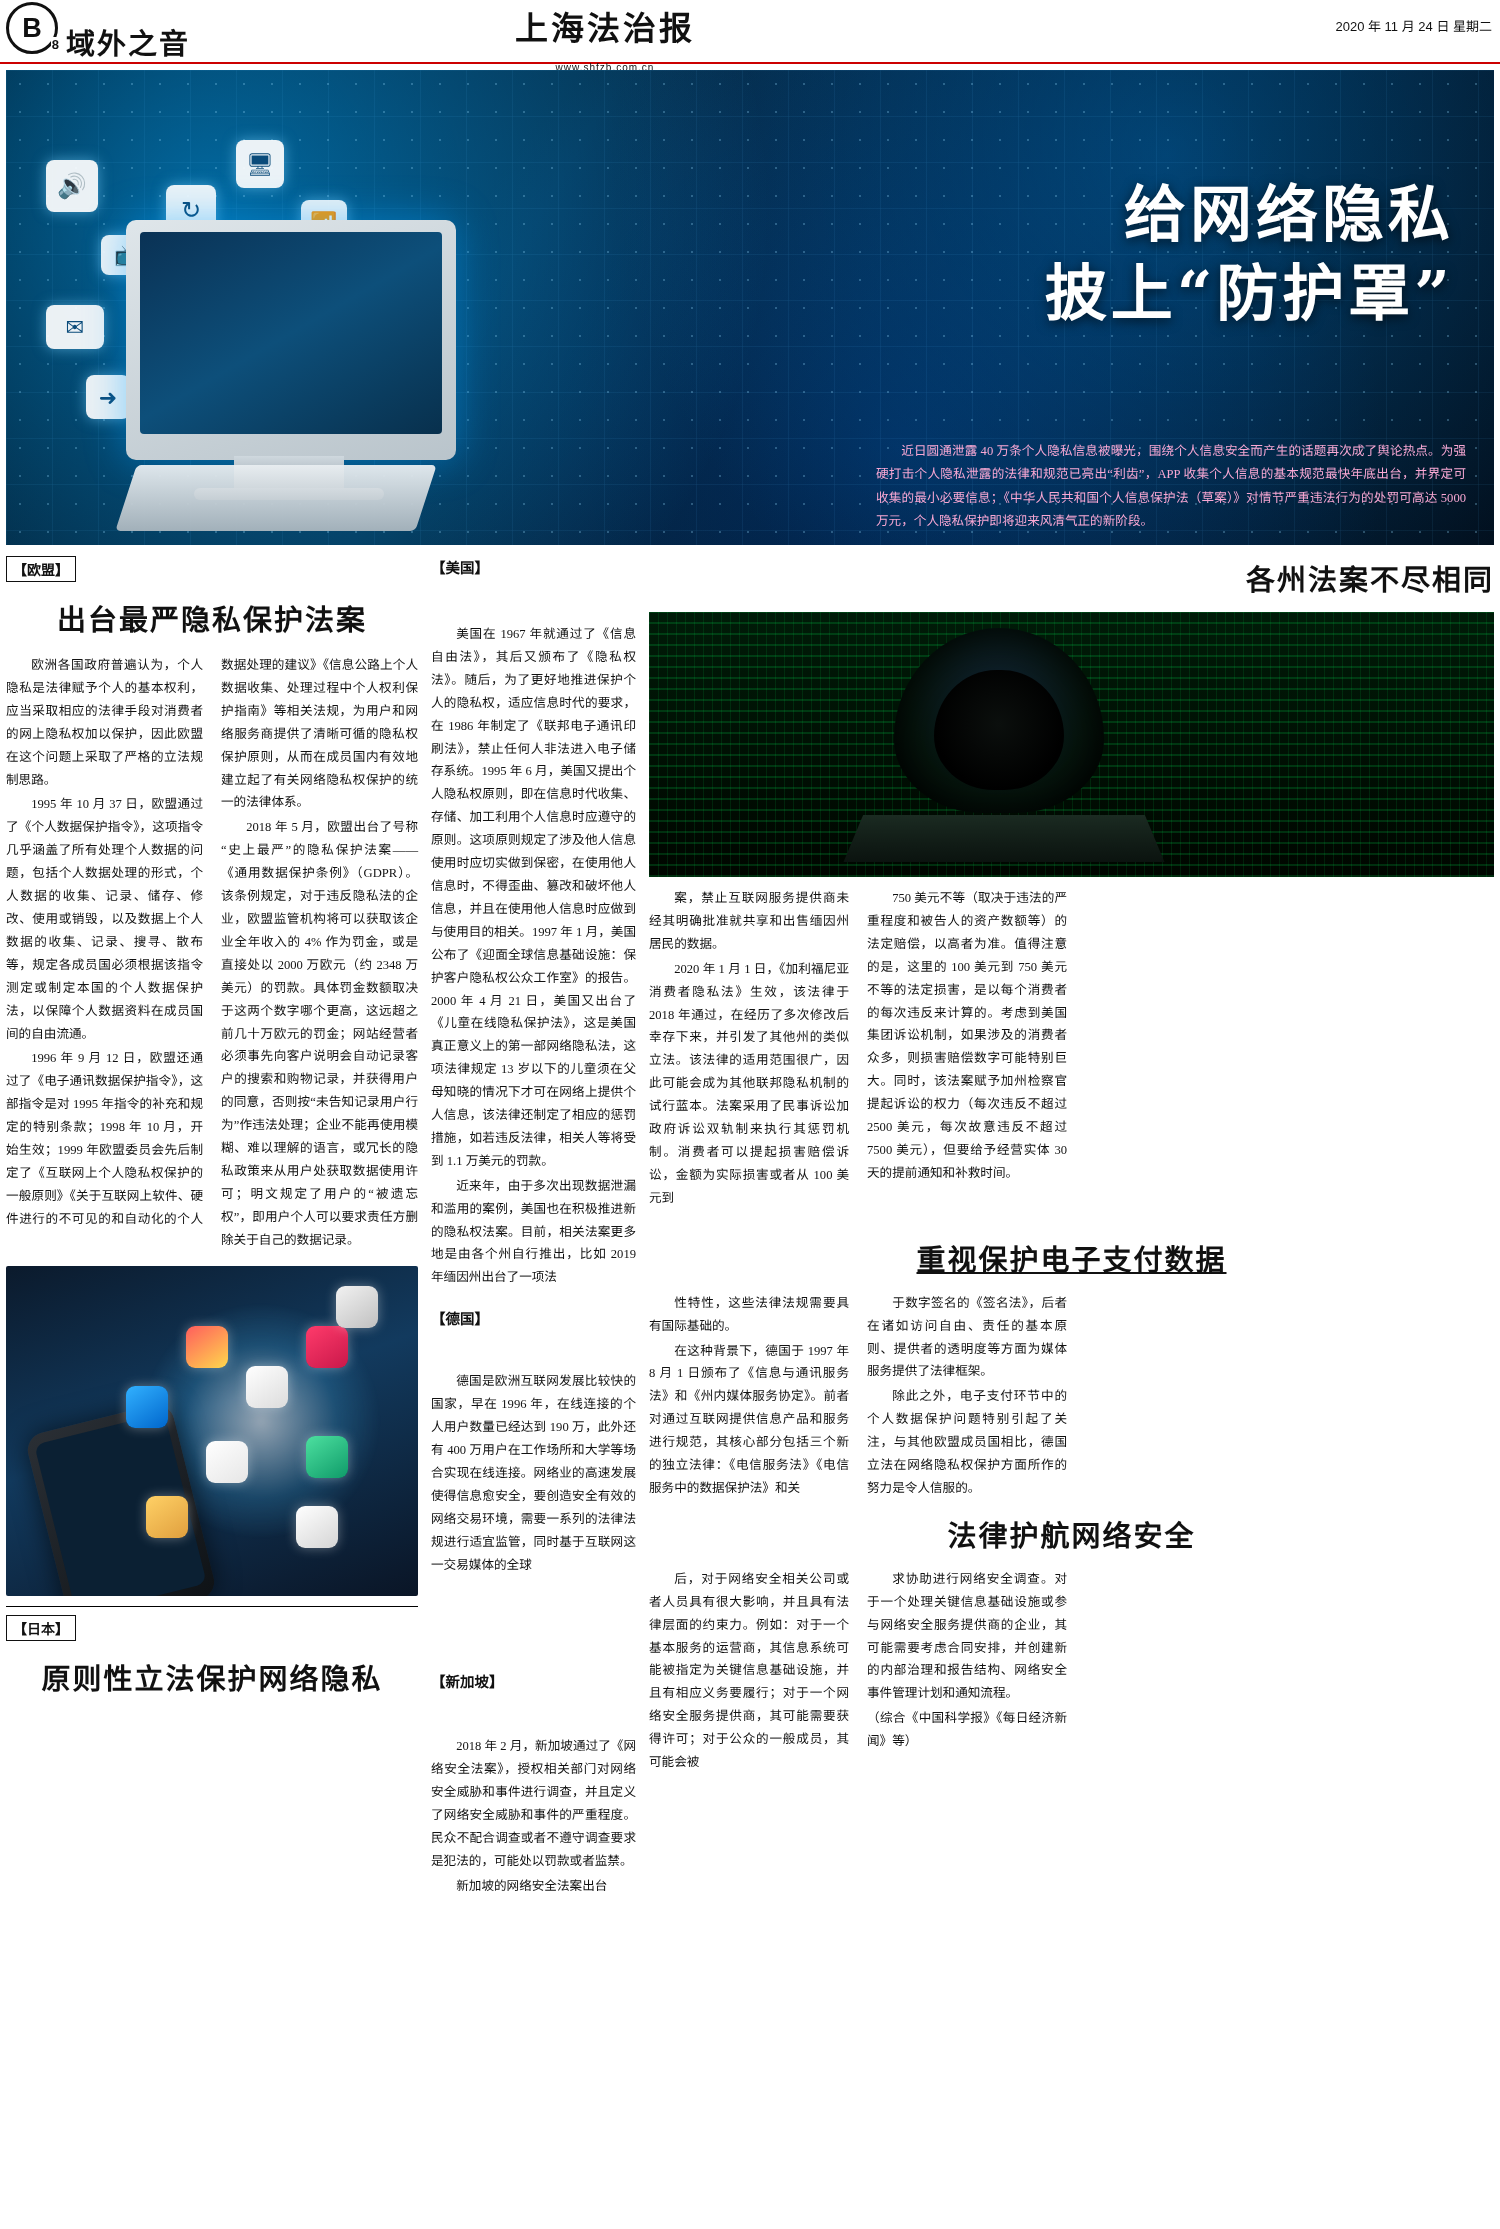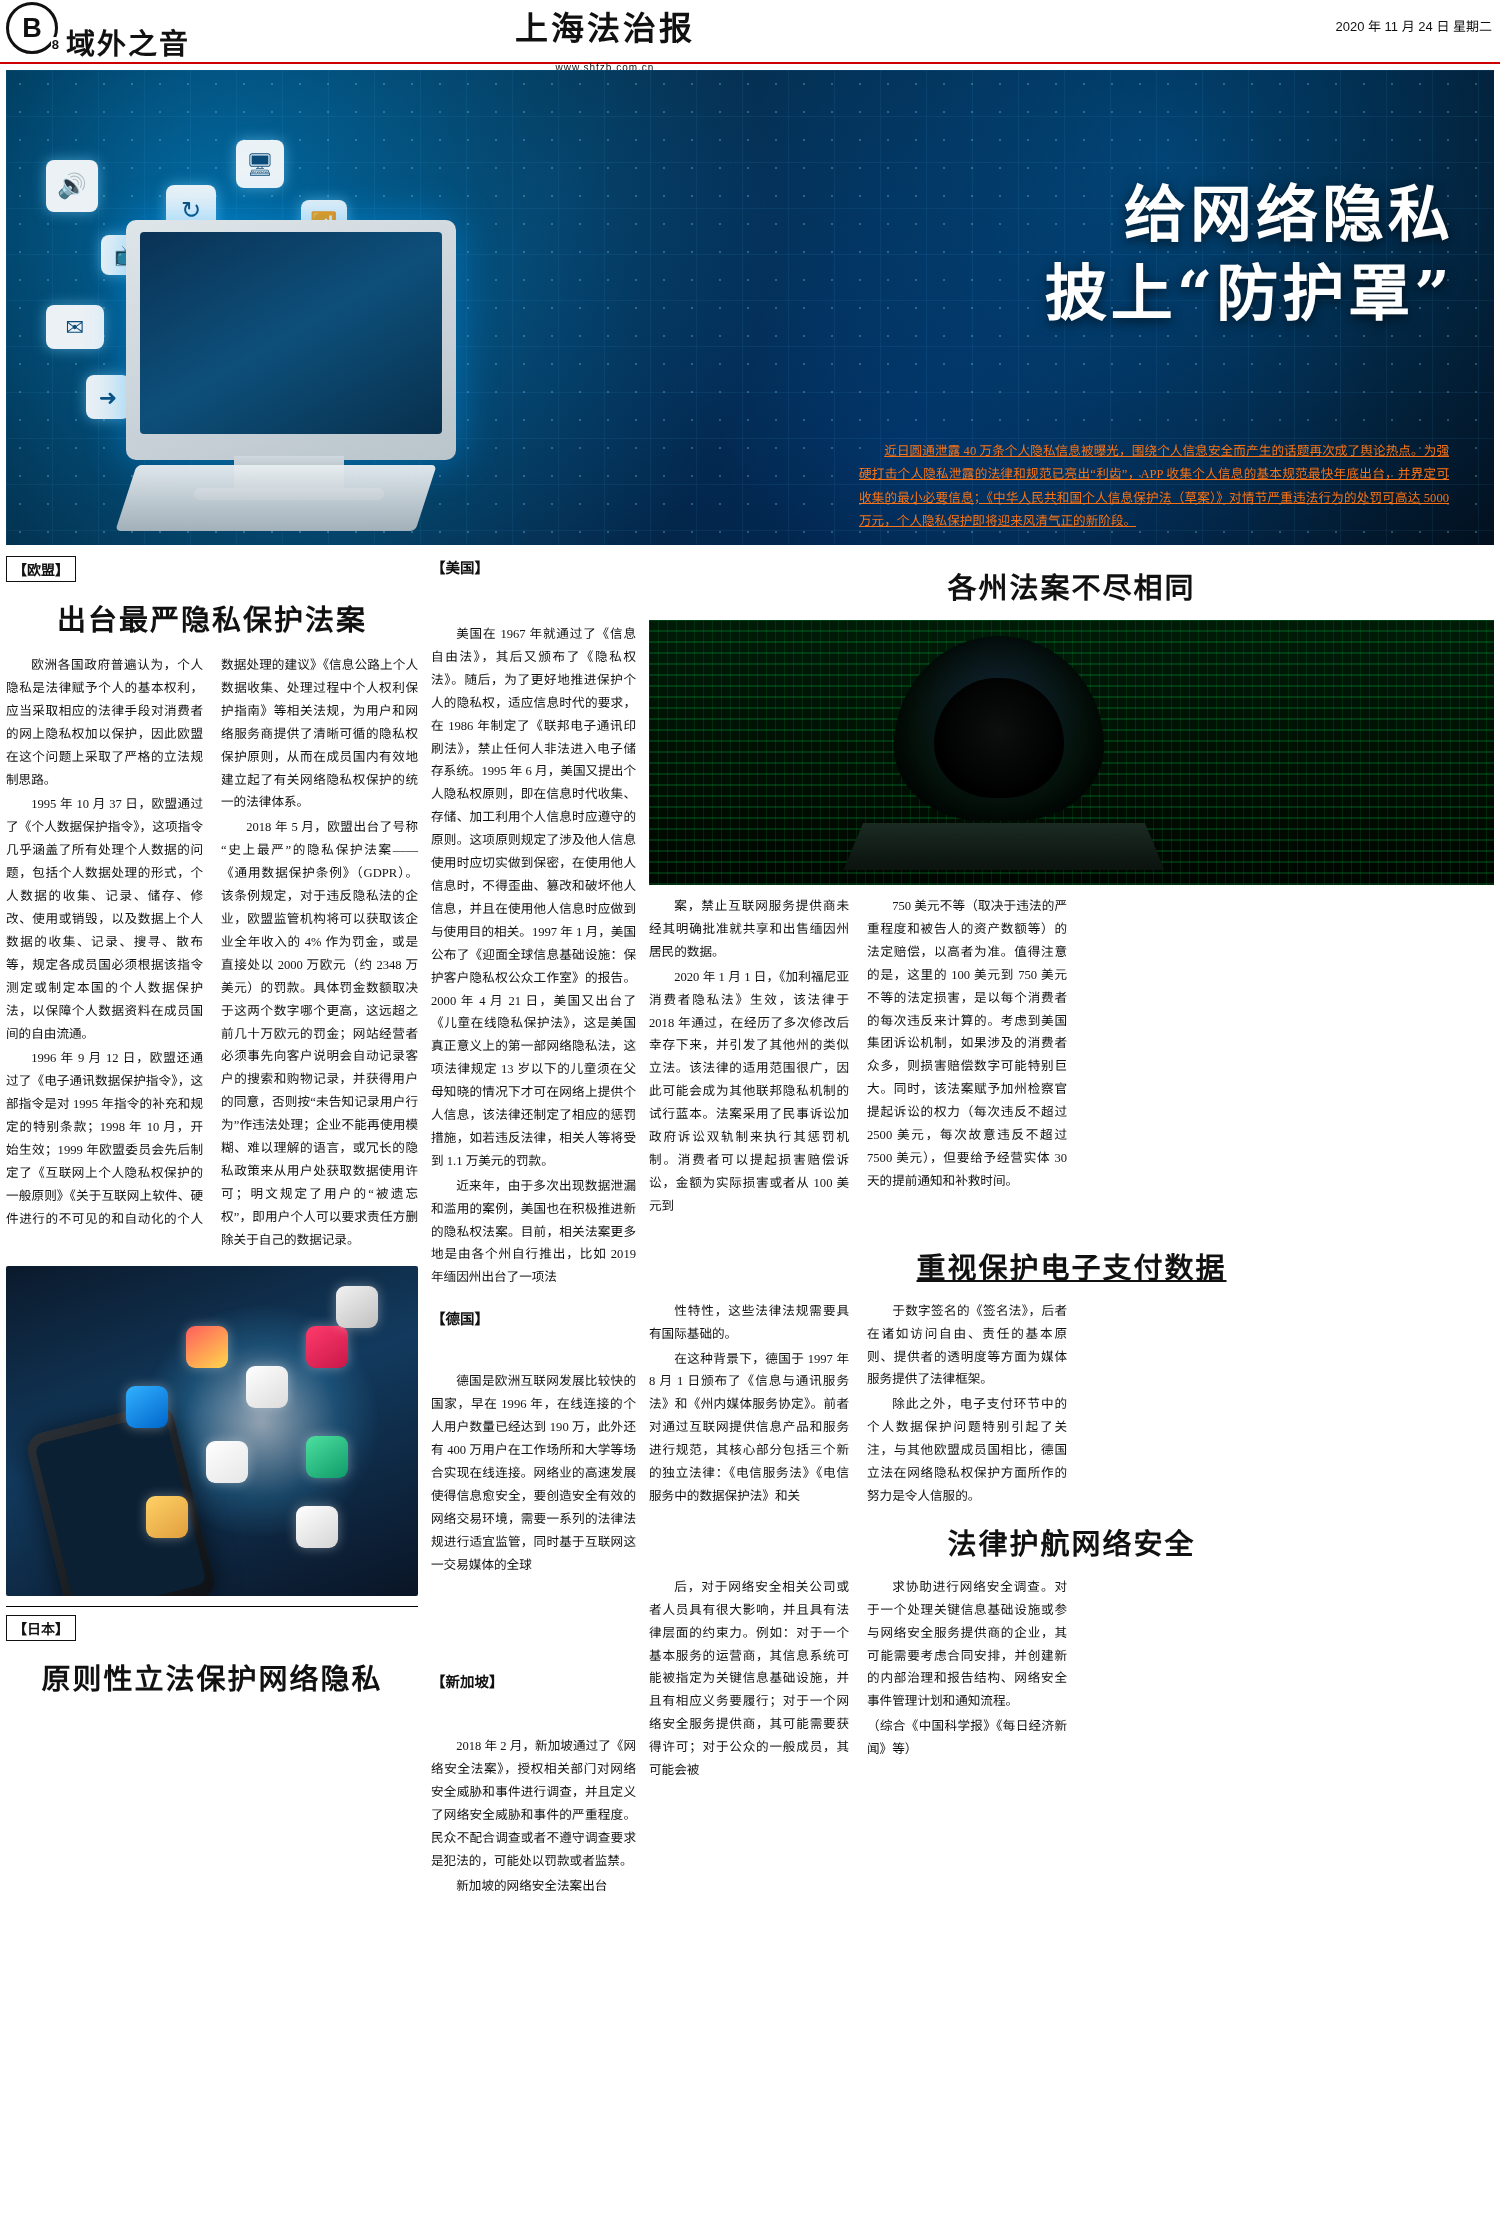--- a/index.html
+++ b/index.html
@@ -37,21 +37,21 @@
     background-size:28px 28px;}
   
   .mon{position:absolute;left:120px;top:150px;width:330px;height:240px;background:linear-gradient(160deg,#dfe6ea,#b9c4cb);border-radius:10px;box-shadow:0 0 40px rgba(0,160,255,.45);}
   .mon-screen{position:absolute;left:14px;top:12px;right:14px;bottom:26px;background:linear-gradient(150deg,#0a3255,#0d4f7a 50%,#08304d);border-radius:4px;}
   .mon-stand{position:absolute;left:228px;top:386px;width:110px;height:34px;background:linear-gradient(180deg,#cfd8de,#96a3ab);}
   .mon-base{position:absolute;left:188px;top:418px;width:190px;height:12px;border-radius:6px;background:linear-gradient(180deg,#e2e8ec,#9fabb3);}
   .kbd{position:absolute;left:120px;top:395px;width:300px;height:66px;background:linear-gradient(180deg,#e9eef1,#aab6be);transform:skewX(-18deg);border-radius:5px;opacity:.95;}
   .icon-cloud{position:absolute;left:40px;top:60px;width:400px;height:330px;}
   .ic{position:absolute;border-radius:8px;background:rgba(255,255,255,.92);display:flex;align-items:center;justify-content:center;color:#0a4b7a;font-family:"DejaVu Sans",sans-serif;box-shadow:0 0 14px rgba(120,210,255,.55);}
   .hero-title{position:absolute;right:40px;top:105px;text-align:right;color:#fff;font-weight:bold;font-size:62px;line-height:1.28;letter-spacing:4px;text-shadow:0 3px 12px rgba(0,0,0,.65);font-family:"DejaVu Serif",serif;}
-  .hero-lead{position:absolute;right:45px;top:370px;width:590px;color:#f97316;font-size:12.6px;line-height:1.85;text-align:justify;text-decoration:underline;}
+  .hero-lead{position:absolute;right:28px;top:370px;width:590px;color:#f9a8d4;font-size:12.6px;line-height:1.85;text-align:justify;}
   .hero-lead p{margin:0 0 10px 0;text-indent:2em;}
 
   
   .content{position:absolute;left:6px;top:556px;width:1488px;}
   .col{position:absolute;top:0;}
   .c1{left:0;width:412px;}
   .c2{left:425px;width:205px;}
   .c4{left:643px;width:845px;}
 
   .sec-tag{display:inline-block;border:1px solid #111;padding:2px 6px;font-size:14px;font-weight:bold;font-family:"DejaVu Serif",serif;}
@@ -188,21 +188,21 @@
       <p class="t">德国是欧洲互联网发展比较快的国家，早在 1996 年，在线连接的个人用户数量已经达到 190 万，此外还有 400 万用户在工作场所和大学等场合实现在线连接。网络业的高速发展使得信息愈安全，要创造安全有效的网络交易环境，需要一系列的法律法规进行适宜监管，同时基于互联网这一交易媒体的全球</p>
 
       <div style="height:92px"></div>
       <div class="sec-tag2">【新加坡】</div>
       <div style="height:44px"></div>
       <p class="t">2018 年 2 月，新加坡通过了《网络安全法案》，授权相关部门对网络安全威胁和事件进行调查，并且定义了网络安全威胁和事件的严重程度。民众不配合调查或者不遵守调查要求是犯法的，可能处以罚款或者监禁。</p>
       <p class="t">新加坡的网络安全法案出台</p>
     </div>
 
     <div class="col c4">
-      <div class="headline-l" style="margin-top:8px;">各州法案不尽相同</div>
+      <div class="headline-l" style="margin-top:0;text-align:right;">各州法案不尽相同</div>
 
       <div class="img-hacker">
         <div class="mat"></div>
         <div class="hood">
             <div class="face"></div>
           </div>
         <div class="lap"></div>
       </div>
 
       <div style="display:flex;gap:18px;margin-top:10px;">

